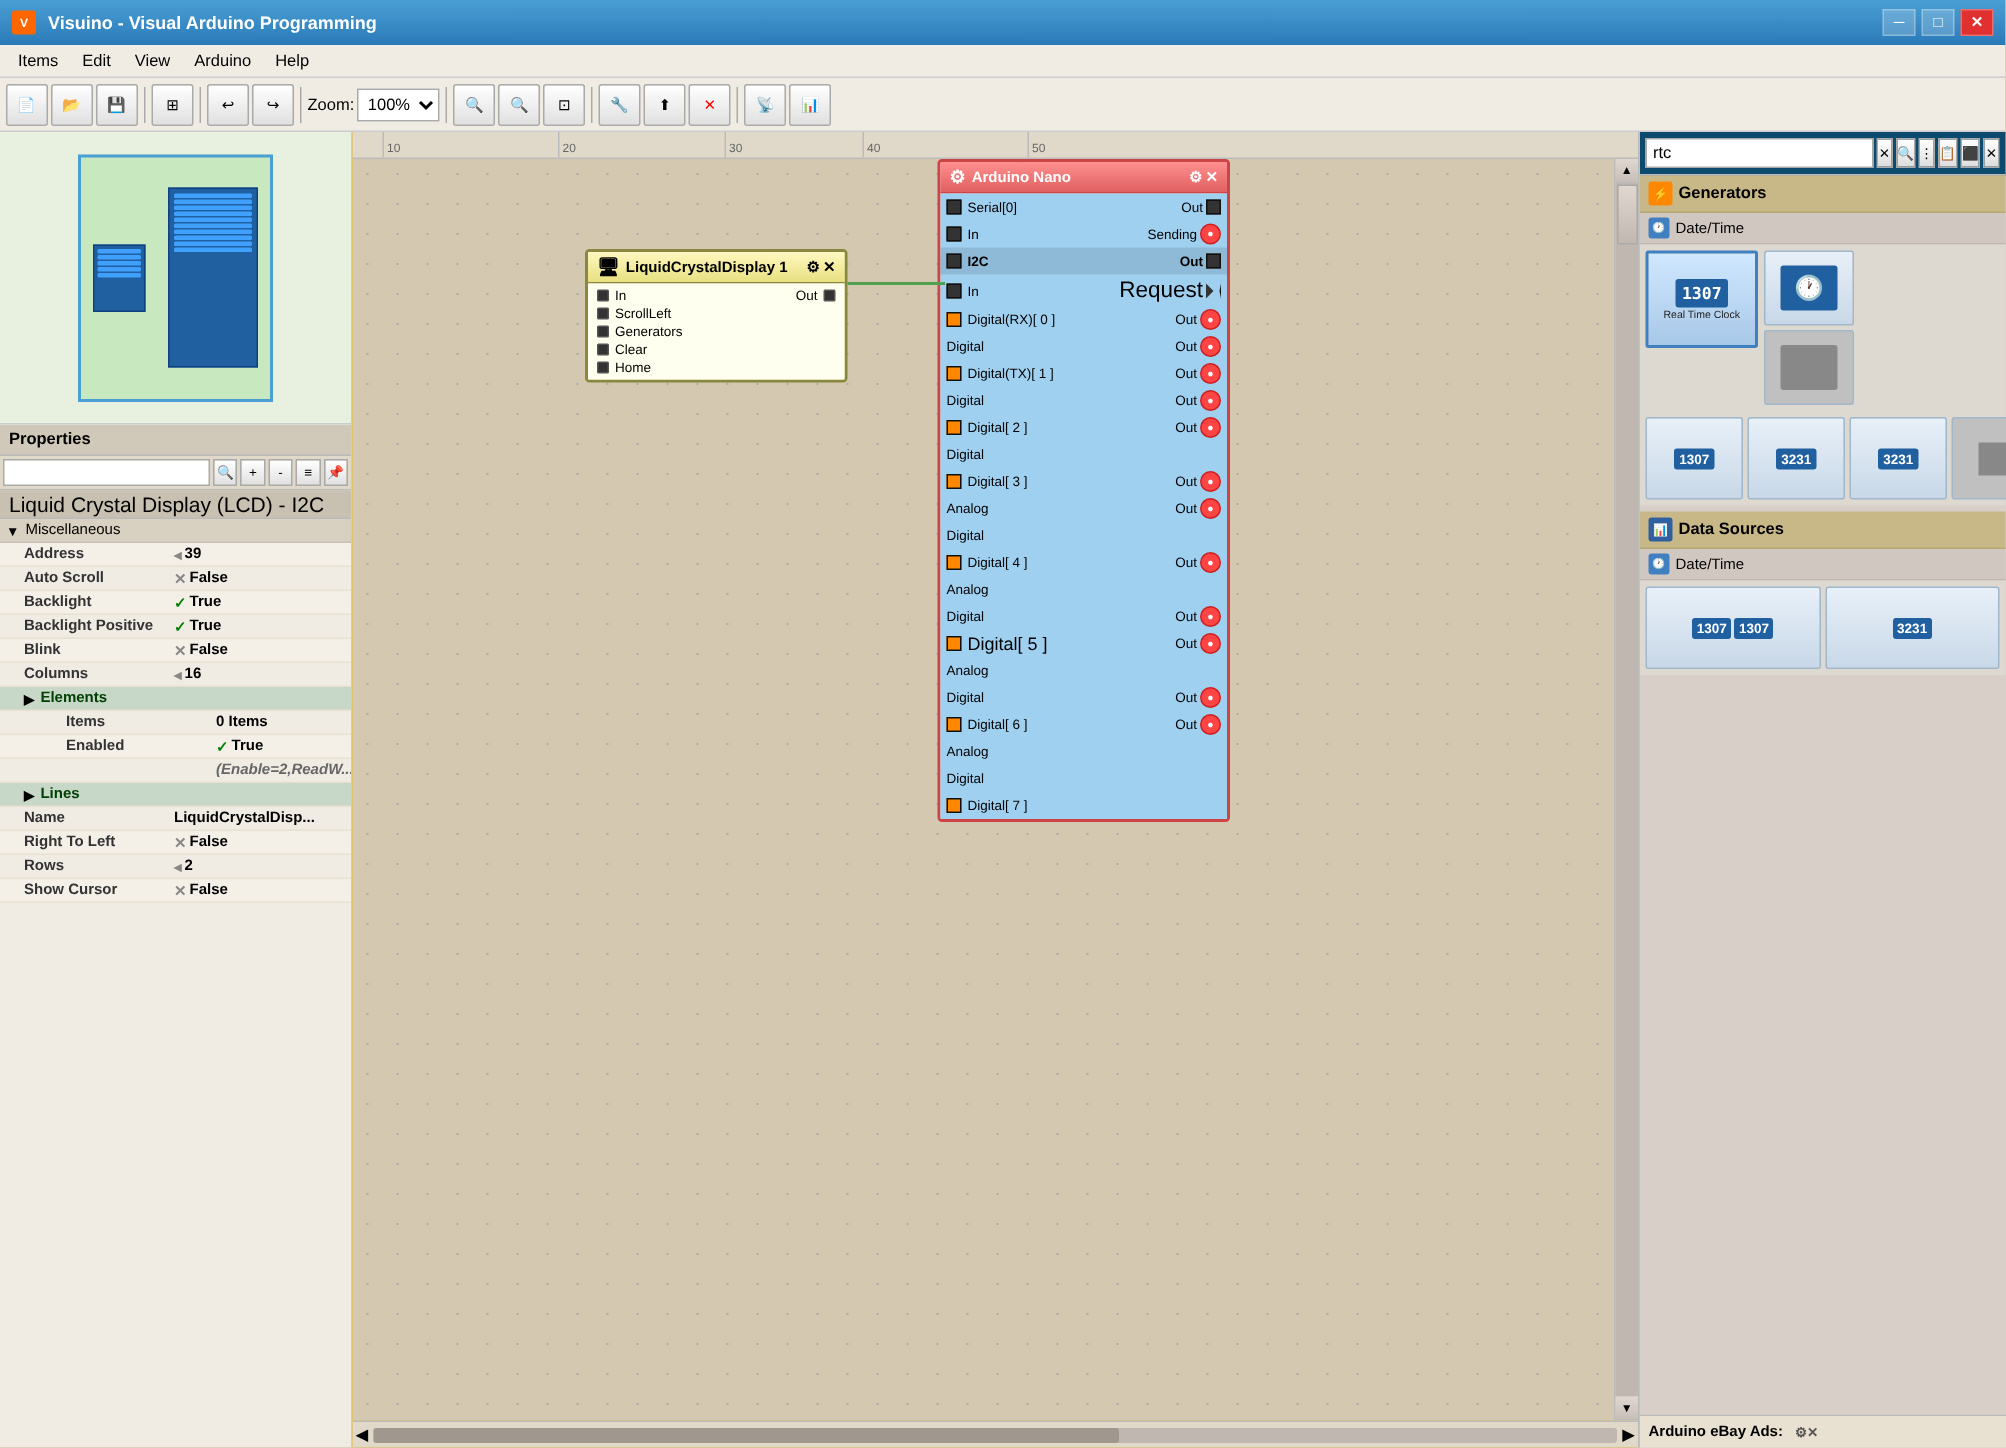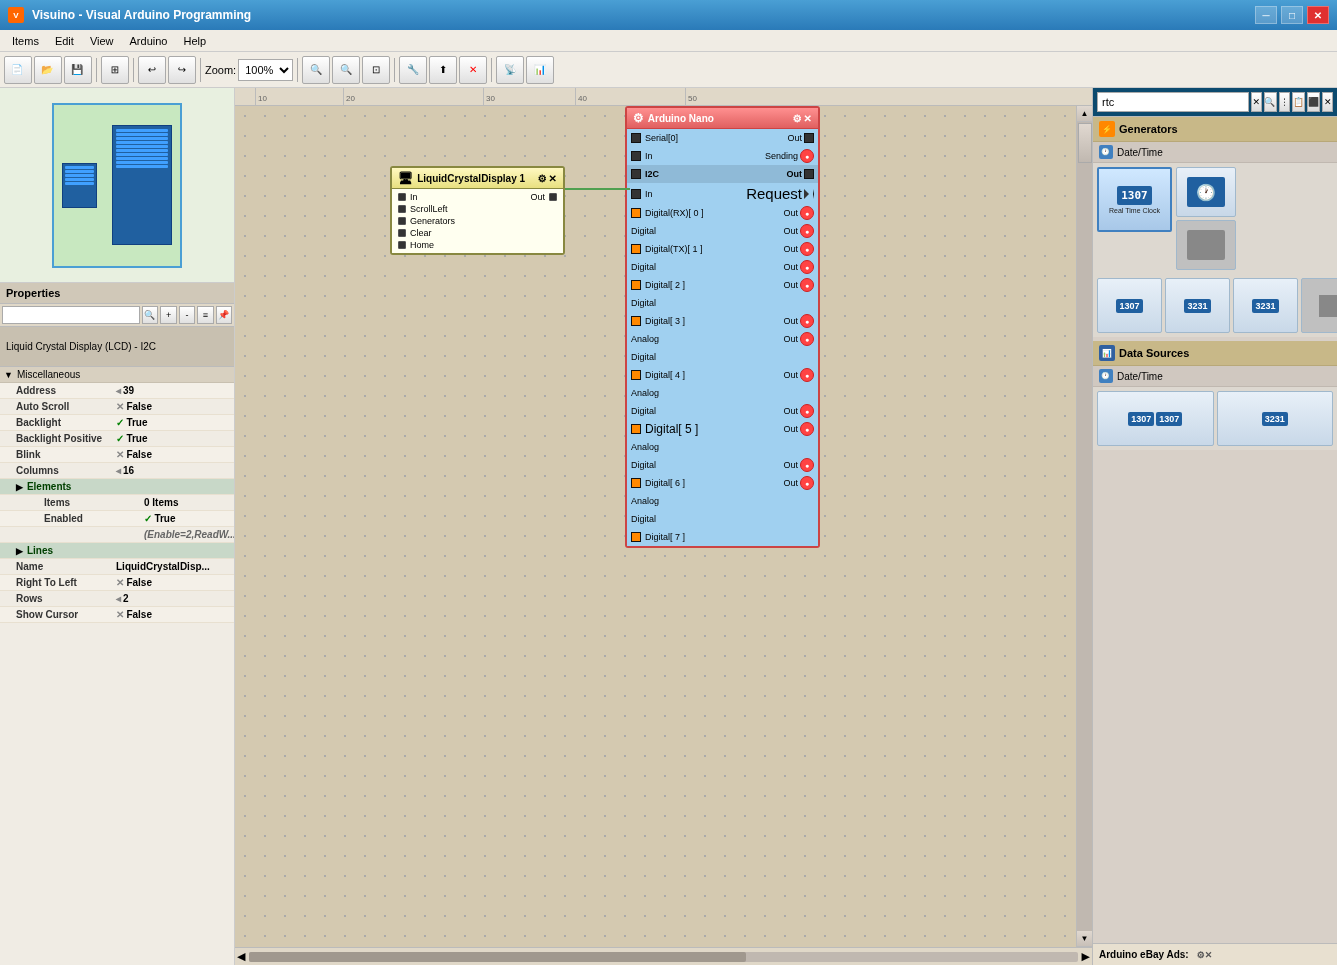--- a/index.html
+++ b/index.html
@@ -33,21 +33,21 @@
     .preview-component { width: 35px; height: 45px; background: #2060a0; border: 1px solid #104080; display: flex; flex-direction: column; gap: 1px; padding: 2px; }
     .preview-line { height: 3px; background: #40a0ff; border-radius: 1px; }
     .preview-chip { width: 60px; height: 120px; background: #2060a0; border: 1px solid #104080; margin-left: 10px; display: flex; flex-direction: column; gap: 1px; padding: 3px; }
 
     
     #props-panel { flex: 1; overflow-y: auto; display: flex; flex-direction: column; }
     #props-header { background: #d0c8b8; padding: 4px 6px; font-weight: bold; font-size: 11px; border-bottom: 1px solid #bbb; display: flex; align-items: center; gap: 4px; }
     #props-toolbar { background: #e0d8c8; padding: 2px; display: flex; align-items: center; gap: 2px; border-bottom: 1px solid #bbb; }
     #props-search { flex: 1; height: 18px; font-size: 10px; border: 1px solid #aaa; padding: 0 2px; }
     .props-tb-btn { width: 18px; height: 18px; background: linear-gradient(to bottom, #fff, #e0e0e0); border: 1px solid #aaa; display: flex; align-items: center; justify-content: center; cursor: pointer; font-size: 9px; }
-    #props-title { background: #c8c0b0; padding: 14px 6px; font-size: 10px; border-bottom: 1px solid #bbb; }
+    #props-title { background: #c8c0b0; padding: 1px 6px; font-size: 14px; border-bottom: 1px solid #bbb; }
     #props-tree { flex: 1; overflow-y: auto; font-size: 10px; }
     .tree-group { }
     .tree-group-header { background: #d8d0c0; padding: 2px 4px; display: flex; align-items: center; gap: 4px; cursor: pointer; border-bottom: 1px solid #c8c0b0; }
     .tree-item { padding: 1px 4px 1px 16px; display: flex; align-items: center; border-bottom: 1px solid #e8e0d0; min-height: 16px; font-weight: bold; }
     .tree-item:nth-child(even) { background: #f4f0e8; }
     .tree-item .prop-name { width: 100px; color: #333; flex-shrink: 0; }
     .tree-item .prop-value { flex: 1; color: #000; display: flex; align-items: center; gap: 2px; }
     .tree-sub-item { padding-left: 44px; }
 
     
@@ -313,21 +313,21 @@
           </div>
         </div>
       </div>
     </div>
   </div>
 
   <div id="canvas-area">
 
     <div id="ruler-h">
       <div class="ruler-mark" style="left:20px;">10</div>
-      <div class="ruler-mark" style="left:108px;">20</div>
+      <div class="ruler-mark" style="left:137px;">20</div>
       <div class="ruler-mark" style="left:248px;">30</div>
       <div class="ruler-mark" style="left:340px;">40</div>
       <div class="ruler-mark" style="left:450px;">50</div>
     </div>
 
     <div id="canvas-container">
       <div id="canvas-bg">
 
         <div class="component-block" id="lcd-block" style="left:155px; top:60px; width:175px; border-color:#888840; background:#ffffcc;">
           <div class="component-header" style="background:linear-gradient(to bottom,#fff8c0,#e8e080); border-bottom:1px solid #888840;">

